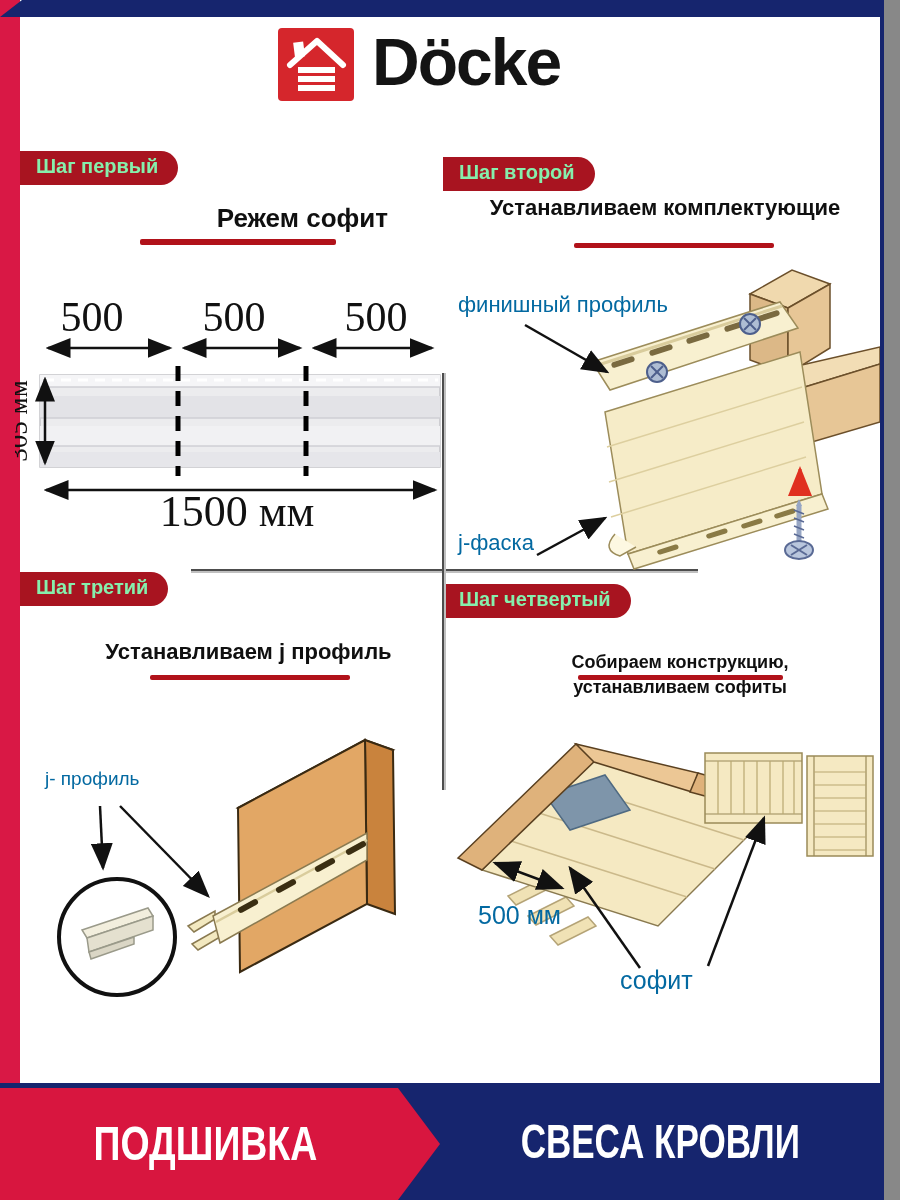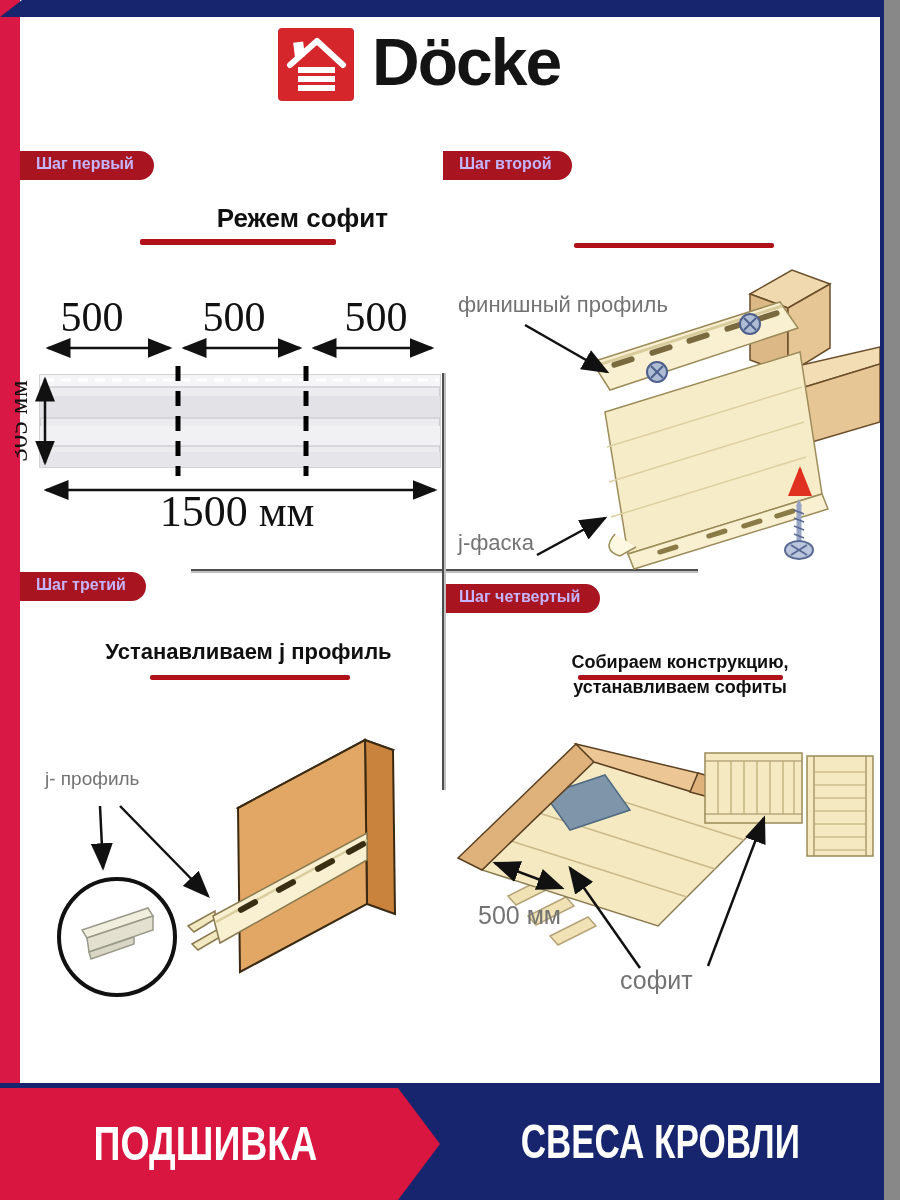--- a/index.html
+++ b/index.html
@@ -9,30 +9,30 @@
   
   #top-strip{left:0;top:0;width:900px;height:17px;background:#16256e;
              clip-path:polygon(22px 0,100% 0,100% 100%,0 100%);}
   #left-border{left:0;top:0;width:20px;height:1096px;background:#d91845;}
   #right-border{left:880px;top:0;width:20px;height:1200px;background:#16256e;}
   
   #logo-square{left:278px;top:28px;width:76px;height:73px;background:#d5262c;border-radius:4px;}
   #brand{left:372px;top:22px;width:320px;height:80px;font-size:66px;font-weight:bold;
          color:#141414;letter-spacing:-2px;line-height:80px;}
   
-  .badge{background:#a81420;color:#c4b5fd;font-size:16px;font-weight:bold;
+  .badge{background:#a81420;color:#86efac;font-size:20px;font-weight:bold;
          padding:4px 20px 7px 16px;border-radius:0 17px 17px 0;white-space:nowrap;text-align:center;}
   
   .title{color:#101010;font-weight:bold;text-align:center;white-space:nowrap;}
   .underline{background:#b1121a;border-radius:2px;}
   
   #divider-h{left:191px;top:569px;width:507px;height:2px;background:#4d4d4d;box-shadow:0 2px 0 #c0c0c0;}
   #divider-v{left:442px;top:373px;width:2px;height:417px;background:#4d4d4d;box-shadow:2px 0 0 #c0c0c0;}
   
-  .ill-label{color:#737373;white-space:nowrap;}
+  .ill-label{color:#0369a1;white-space:nowrap;}
   
   #footer-bar{left:0;top:1083px;width:900px;height:117px;background:#16256e;}
   #footer-banner{left:0;top:1088px;width:440px;height:112px;background:#d8163f;
                  clip-path:polygon(0 0,398px 0,100% 50%,398px 100%,0 100%);}
   .footer-text{color:#ffffff;font-weight:800;font-size:48px;line-height:112px;text-align:center;}
   .condense{display:inline-block;transform:scaleX(0.75);transform-origin:center;}
   svg{display:block;}
   text{font-family:"Liberation Serif",serif;fill:#111;}
 </style>
 </head>
@@ -53,28 +53,29 @@
       <g fill="#fff">
         <rect x="20" y="39" width="37" height="6"></rect>
         <rect x="20" y="48" width="37" height="6"></rect>
         <rect x="20" y="57" width="37" height="6"></rect>
       </g>
     </svg>
   </div>
   <div class="abs" id="brand">Döcke</div>
 
   <div class="abs badge" style="left:20px;top:151px;">Шаг первый</div>
-  <div class="abs badge" style="left:443px;top:151px;">Шаг второй</div>
+  <div class="abs badge" style="left:443px;top:157px;">Шаг второй</div>
   <div class="abs badge" style="left:20px;top:572px;">Шаг третий</div>
   <div class="abs badge" style="left:443px;top:584px;">Шаг четвертый</div>
 
   <div class="abs title" style="left:88px;top:203px;width:300px;font-size:26px;text-align:right;">Режем софит</div>
   <div class="abs underline" style="left:140px;top:239px;width:196px;height:6px;"></div>
 
   <div class="abs title" style="left:455px;top:196px;width:420px;font-size:22px;line-height:24px;">
+    <div>Устанавливаем комплектующие</div>
   </div>
   <div class="abs underline" style="left:574px;top:243px;width:200px;height:5px;"></div>
 
   <div class="abs title" style="left:56px;top:639px;width:385px;font-size:22px;">Устанавливаем j профиль</div>
   <div class="abs underline" style="left:150px;top:675px;width:200px;height:5px;"></div>
 
   <div class="abs title" style="left:470px;top:650px;width:420px;font-size:18px;line-height:25px;">
     <div>Собираем конструкцию,</div>
     <div>устанавливаем софиты</div>
   </div>

